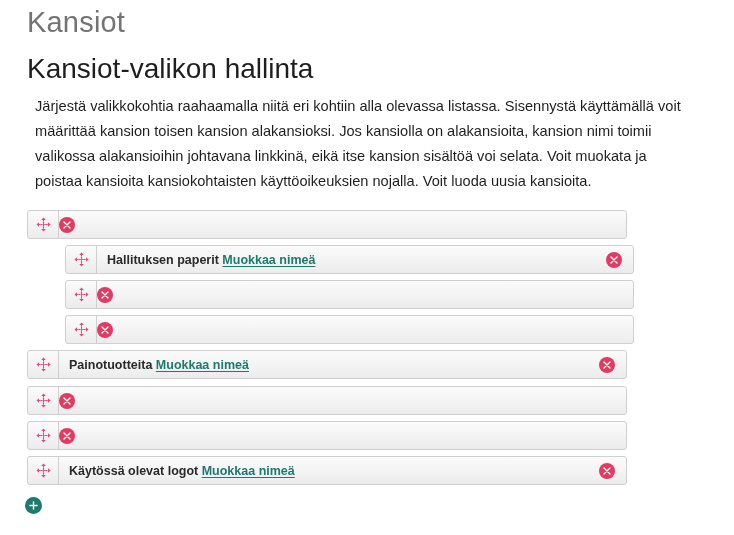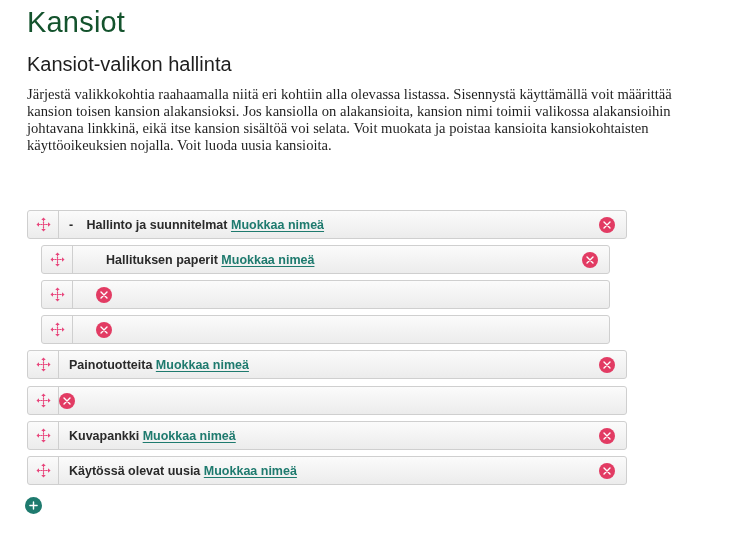--- a/index.html
+++ b/index.html
@@ -5,39 +5,39 @@
     html, body { margin: 0; padding: 0; background: #ffffff; }
     body {
       width: 734px; height: 535px; overflow: hidden;
       font-family: "Liberation Sans", "DejaVu Sans", sans-serif;
       color: #222222;
       position: relative;
     }
     .page { position: absolute; left: 27px; top: 0; width: 680px; }
     h1 {
       margin: 0; position: absolute; top: 6px; left: 0;
-      font-size: 29px; font-weight: 400; color: #14532d; letter-spacing: 0.2px;
+      font-size: 29px; font-weight: 400; color: #737373; letter-spacing: 0.2px;
     }
     h2 {
       margin: 0; position: absolute; top: 53px; left: 0;
-      font-size: 20px; font-weight: 400; color: #1e1e1e;
+      font-size: 28px; font-weight: 400; color: #1e1e1e;
     }
     .intro {
       position: absolute; top: 86px; left: 0; width: 660px;
-      font-size: 14.6px; line-height: 17px; color: #1f1f1f; margin: 0; font-family: Liberation Serif, serif;
+      font-size: 14.6px; line-height: 25px; color: #1f1f1f; margin: 8px;
     }
     .folder-list { position: absolute; top: 210px; left: 0; width: 600px; }
     .row {
       position: absolute; height: 27px;
       border: 1px solid #cfcfcf; border-radius: 3px;
       background: linear-gradient(#fbfbfb, #ececec);
       display: flex; align-items: center; box-sizing: content-box;
     }
     .row.level-0 { left: 0; width: 598px; }
-    .row.level-1 { left: 14px; width: 567px; gap: 23px; }
+    .row.level-1 { left: 38px; width: 567px; }
     .handle {
       width: 30px; height: 27px; flex: 0 0 30px;
       border-right: 1px solid #cfcfcf;
       display: flex; align-items: center; justify-content: center;
       cursor: move;
     }
     .handle svg { width: 15px; height: 15px; }
     .label-wrap {
       flex: 1; padding-left: 10px; font-size: 12.5px; font-weight: 700; color: #2a2a2a;
       white-space: nowrap;
@@ -79,25 +79,20 @@
               <line x1="2.5" y1="8" x2="13.5" y2="8"></line>
             </g>
             <g fill="#e8467c">
               <polygon points="8,0.5 5.6,3.2 10.4,3.2"></polygon>
               <polygon points="8,15.5 5.6,12.8 10.4,12.8"></polygon>
               <polygon points="0.5,8 3.2,5.6 3.2,10.4"></polygon>
               <polygon points="15.5,8 12.8,5.6 12.8,10.4"></polygon>
             </g>
           </svg>
       </div>
-      <div class="label-wrap">
-        <span class="toggle">-</span>
-        <span>Hallinto ja suunnitelmat</span>
-        <a class="edit-link">Muokkaa nimeä</a>
-      </div>
       <div class="delete">
         <svg viewBox="0 0 8 8">
             <path d="M1 1L7 7M7 1L1 7" stroke="#fff" stroke-width="1.4" stroke-linecap="round"></path>
           </svg>
       </div>
     </div>
 
     <div class="row level-1" style="top:35px">
       <div class="handle">
         <svg viewBox="0 0 16 16">
@@ -224,48 +219,44 @@
               <line x1="2.5" y1="8" x2="13.5" y2="8"></line>
             </g>
             <g fill="#e8467c">
               <polygon points="8,0.5 5.6,3.2 10.4,3.2"></polygon>
               <polygon points="8,15.5 5.6,12.8 10.4,12.8"></polygon>
               <polygon points="0.5,8 3.2,5.6 3.2,10.4"></polygon>
               <polygon points="15.5,8 12.8,5.6 12.8,10.4"></polygon>
             </g>
           </svg>
       </div>
+      <div class="delete">
+        <svg viewBox="0 0 8 8">
+            <path d="M1 1L7 7M7 1L1 7" stroke="#fff" stroke-width="1.4" stroke-linecap="round"></path>
+          </svg>
+      </div>
+    </div>
+
+    <div class="row level-0" style="top:246px">
+      <div class="handle">
+        <svg viewBox="0 0 16 16">
+            <g fill="none" stroke="#e8467c" stroke-width="1.3" stroke-linecap="round" stroke-dasharray="1.2 1.4">
+              <line x1="8" y1="2.5" x2="8" y2="13.5"></line>
+              <line x1="2.5" y1="8" x2="13.5" y2="8"></line>
+            </g>
+            <g fill="#e8467c">
+              <polygon points="8,0.5 5.6,3.2 10.4,3.2"></polygon>
+              <polygon points="8,15.5 5.6,12.8 10.4,12.8"></polygon>
+              <polygon points="0.5,8 3.2,5.6 3.2,10.4"></polygon>
+              <polygon points="15.5,8 12.8,5.6 12.8,10.4"></polygon>
+            </g>
+          </svg>
+      </div>
       <div class="label-wrap">
-        <span>Kuvapankki</span>
-        <a class="edit-link">Muokkaa nimeä</a>
-      </div>
-      <div class="delete">
-        <svg viewBox="0 0 8 8">
-            <path d="M1 1L7 7M7 1L1 7" stroke="#fff" stroke-width="1.4" stroke-linecap="round"></path>
-          </svg>
-      </div>
-    </div>
-
-    <div class="row level-0" style="top:246px">
-      <div class="handle">
-        <svg viewBox="0 0 16 16">
-            <g fill="none" stroke="#e8467c" stroke-width="1.3" stroke-linecap="round" stroke-dasharray="1.2 1.4">
-              <line x1="8" y1="2.5" x2="8" y2="13.5"></line>
-              <line x1="2.5" y1="8" x2="13.5" y2="8"></line>
-            </g>
-            <g fill="#e8467c">
-              <polygon points="8,0.5 5.6,3.2 10.4,3.2"></polygon>
-              <polygon points="8,15.5 5.6,12.8 10.4,12.8"></polygon>
-              <polygon points="0.5,8 3.2,5.6 3.2,10.4"></polygon>
-              <polygon points="15.5,8 12.8,5.6 12.8,10.4"></polygon>
-            </g>
-          </svg>
-      </div>
-      <div class="label-wrap">
-        <span>Käytössä olevat uusia</span>
+        <span>Käytössä olevat logot</span>
         <a class="edit-link">Muokkaa nimeä</a>
       </div>
       <div class="delete">
         <svg viewBox="0 0 8 8">
             <path d="M1 1L7 7M7 1L1 7" stroke="#fff" stroke-width="1.4" stroke-linecap="round"></path>
           </svg>
       </div>
     </div>
 
   </div>

